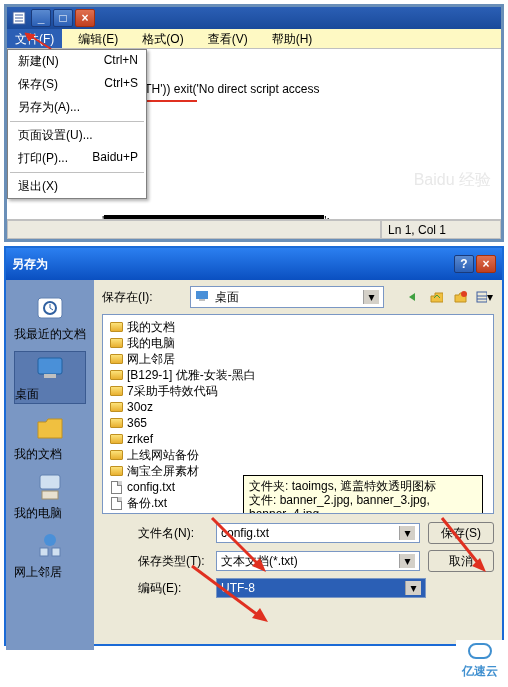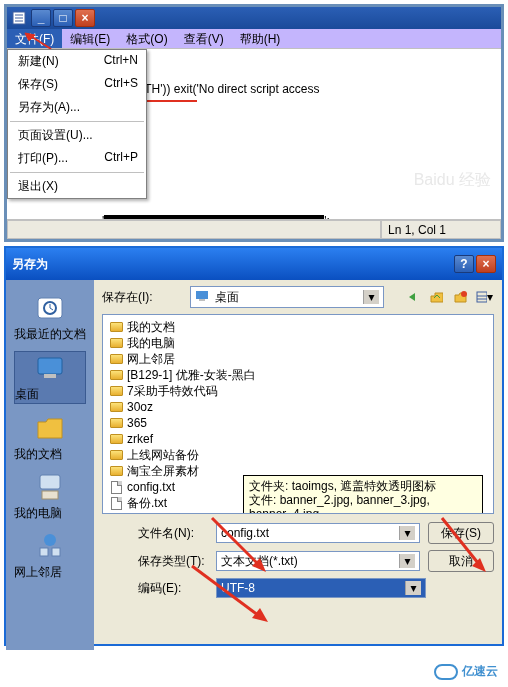--- a/index.html
+++ b/index.html
@@ -7,21 +7,21 @@
 
 
 .notepad-window { position: relative; margin: 4px; border: 3px solid #6a8fb8; background: #fff; }
 .titlebar { background: linear-gradient(#2b5fb5, #1a4a9a); color: #fff; height: 22px; display: flex; align-items: center; padding: 0 4px; }
 .titlebar .icon-slot { width: 16px; height: 16px; margin-right: 4px; display: flex; align-items: center; justify-content: center; }
 .titlebar .title-text { flex: 1; }
 .win-controls { display: flex; gap: 2px; }
 .win-btn { width: 20px; height: 18px; background: linear-gradient(#5a8ad0, #2b5fb5); border: 1px solid #1a3a7a; border-radius: 2px; color: #fff; text-align: center; line-height: 16px; font-weight: bold; cursor: pointer; }
 .win-btn.close { background: linear-gradient(#e07050, #c04020); border-color: #a03010; }
 
-.menubar { background: #c4b5fd; height: 20px; display: flex; border-bottom: 1px solid #c0c0c0; }
+.menubar { background: #fef9c3; height: 20px; display: flex; border-bottom: 1px solid #c0c0c0; gap: 8px; }
 .menu-item { padding: 2px 8px; cursor: pointer; }
 .menu-item.active { background: #2b5fb5; color: #fff; }
 
 .dropdown { position: absolute; top: 42px; left: 0; background: #fff; border: 1px solid #808080; box-shadow: 2px 2px 3px rgba(0,0,0,0.3); width: 140px; z-index: 10; }
 .dd-item { display: flex; justify-content: space-between; padding: 3px 8px 3px 10px; cursor: pointer; }
 .dd-sep { border-top: 1px solid #c0c0c0; margin: 2px 2px; }
 
 .editor { background: #fff; padding: 4px 8px; font-family: "Courier New", monospace; font-size: 12px; white-space: pre; overflow: hidden; height: 170px; position: relative; }
 .editor .line { line-height: 16px; }
 .red-arrow { position: absolute; pointer-events: none; }
@@ -64,21 +64,21 @@
 .tooltip { position: absolute; background: #ffffe1; border: 1px solid #000; padding: 3px 5px; font-size: 11px; line-height: 14px; right: 10px; top: 160px; width: 240px; z-index: 5; }
 
 .bottom-fields { margin-top: 8px; }
 .field-row { display: flex; align-items: center; margin-bottom: 6px; gap: 8px; }
 .field-row .fld-label { width: 70px; margin-left: 36px; }
 .combo-box { flex: 1; height: 20px; border: 1px solid #7a97c4; background: #fff; display: flex; align-items: center; padding: 0 4px; cursor: pointer; max-width: 210px; }
 .combo-box.selected { background: #2b5fb5; color: #fff; }
 .combo-box .cd { margin-left: auto; width: 16px; background: #d4d0c8; border-left: 1px solid #a0a0a0; text-align: center; color: #000; }
 .action-btn { width: 66px; height: 22px; background: #ece9d8; border: 1px solid #808080; border-radius: 3px; cursor: pointer; display: flex; align-items: center; justify-content: center; margin-left: auto; }
 
-.logo-overlay { position: absolute; right: 4px; bottom: 4px; background: #fff; padding: 3px 6px; display: flex; align-items: center; gap: 4px; color: #4090d0; font-size: 14px; font-weight: bold; }
+.logo-overlay { position: absolute; right: 4px; bottom: 4px; background: #fff; padding: 3px 6px; display: flex; align-items: center; gap: 4px; color: #4090d0; font-size: 14px; font-weight: bold; flex-direction: column; }
 .logo-overlay .cloud { width: 24px; height: 16px; border-radius: 10px; border: 2px solid #4090d0; position: relative; }
 .red-arrow-abs { position: absolute; z-index: 20; pointer-events: none; }
 </style>
 </head>
 <body>
 
 <div class="notepad-window">
   <div class="titlebar">
     <span class="icon-slot">
       <svg width="14" height="14">
@@ -115,21 +115,21 @@
     <div class="dd-item">
         <span>另存为(A)...</span>
         <span></span>
       </div>
     <div class="dd-sep"></div>
     <div class="dd-item">
         <span>页面设置(U)...</span>
       </div>
     <div class="dd-item">
         <span>打印(P)...</span>
-        <span>Ctrl+P</span>
+        <span>Baidu+P</span>
       </div>
     <div class="dd-sep"></div>
     <div class="dd-item">
         <span>退出(X)</span>
       </div>
   </div>
 
   <div class="editor">
     <div class="line">                       <span>('BASEPATH')) exit('No direct script access</span></div>
     <div class="line"> </div>

